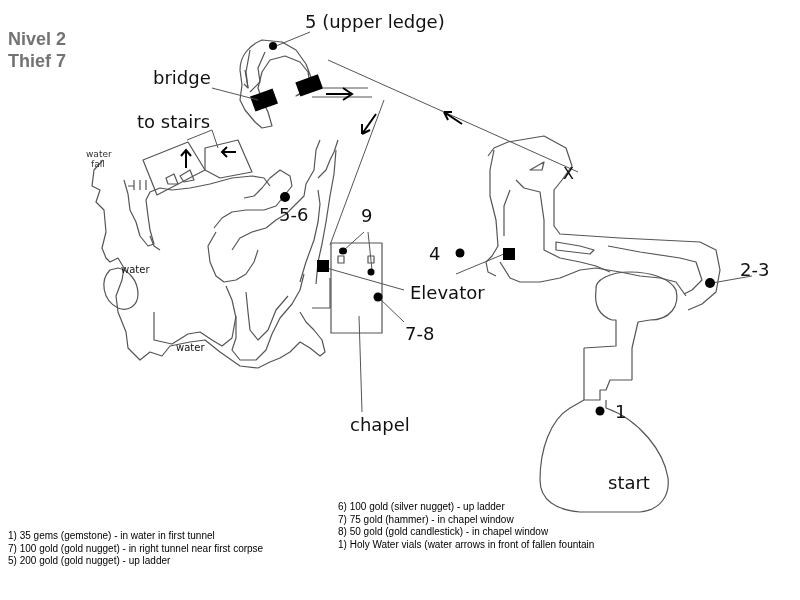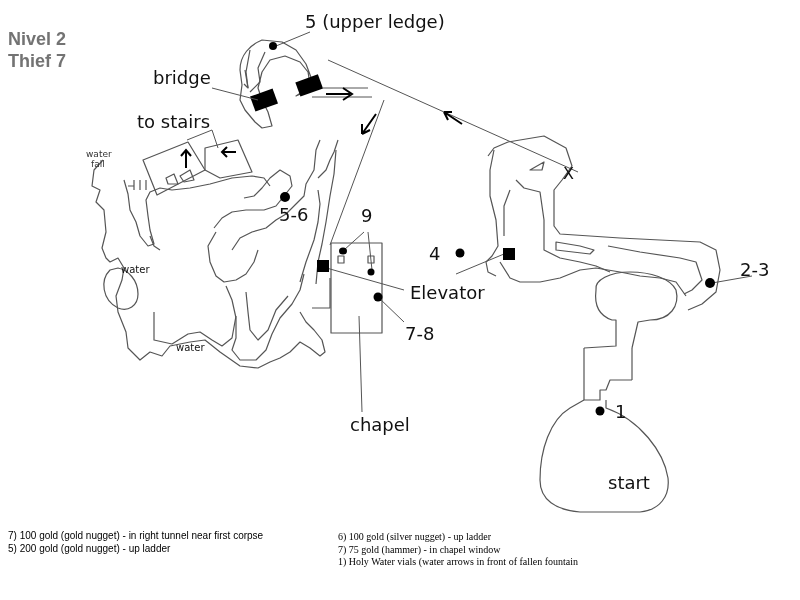--- a/index.html
+++ b/index.html
@@ -9,21 +9,21 @@
   .leader { stroke:#555555; stroke-width:1; fill:none; }
   .arrow { stroke:#000; stroke-width:2; fill:none; }
   .marker { fill:#000; }
   .lbl { font-family:"DejaVu Sans", sans-serif; fill:#111; }
   .lbl-big { font-size:18px; }
   .lbl-small { font-size:9px; fill:#333; }
   .title { position:absolute; left:8px; top:28px; font-family:"Liberation Sans", sans-serif; font-weight:bold; font-size:18px; line-height:22px; color:#737373; }
   .legend { position:absolute; font-family:"Liberation Sans", sans-serif; font-size:10px; line-height:12.5px; color:#000; }
   .legend div { white-space:nowrap; }
   #legend-left { left:8px; top:530px; }
-  #legend-right { left:338px; top:531px;font-family:Liberation Serif, serif; }
+  #legend-right { left:338px; top:501px; }
 </style>
 </head>
 <body>
 
 <div class="title">
   <div>Nivel 2</div>
   <div>Thief 7</div>
 </div>
 
 <svg id="map" viewBox="0 0 800 600" xmlns="http://www.w3.org/2000/svg">
@@ -137,20 +137,22 @@
   <text class="lbl lbl-big" x="410" y="299">Elevator</text>
   <text class="lbl lbl-big" x="405" y="340">7-8</text>
   <text class="lbl lbl-big" x="350" y="431">chapel</text>
   <text class="lbl lbl-big" x="740" y="276">2-3</text>
   <text class="lbl lbl-big" x="615" y="418">1</text>
   <text class="lbl lbl-big" x="608" y="489">start</text>
   <text class="lbl" style="font-size:16px" x="563" y="179">X</text>
 </svg>
 
 <div class="legend" id="legend-left">
+  <div>1) 35 gems (gemstone) - in water in first tunnel</div>
   <div>7) 100 gold (gold nugget) - in right tunnel near first corpse</div>
   <div>5) 200 gold (gold nugget) - up ladder</div>
 </div>
 <div class="legend" id="legend-right">
   <div>6) 100 gold (silver nugget) - up ladder</div>
   <div>7) 75 gold (hammer) - in chapel window</div>
+  <div>8) 50 gold (gold candlestick) - in chapel window</div>
   <div>1) Holy Water vials (water arrows in front of fallen fountain</div>
 </div>
 
 </body></html>

